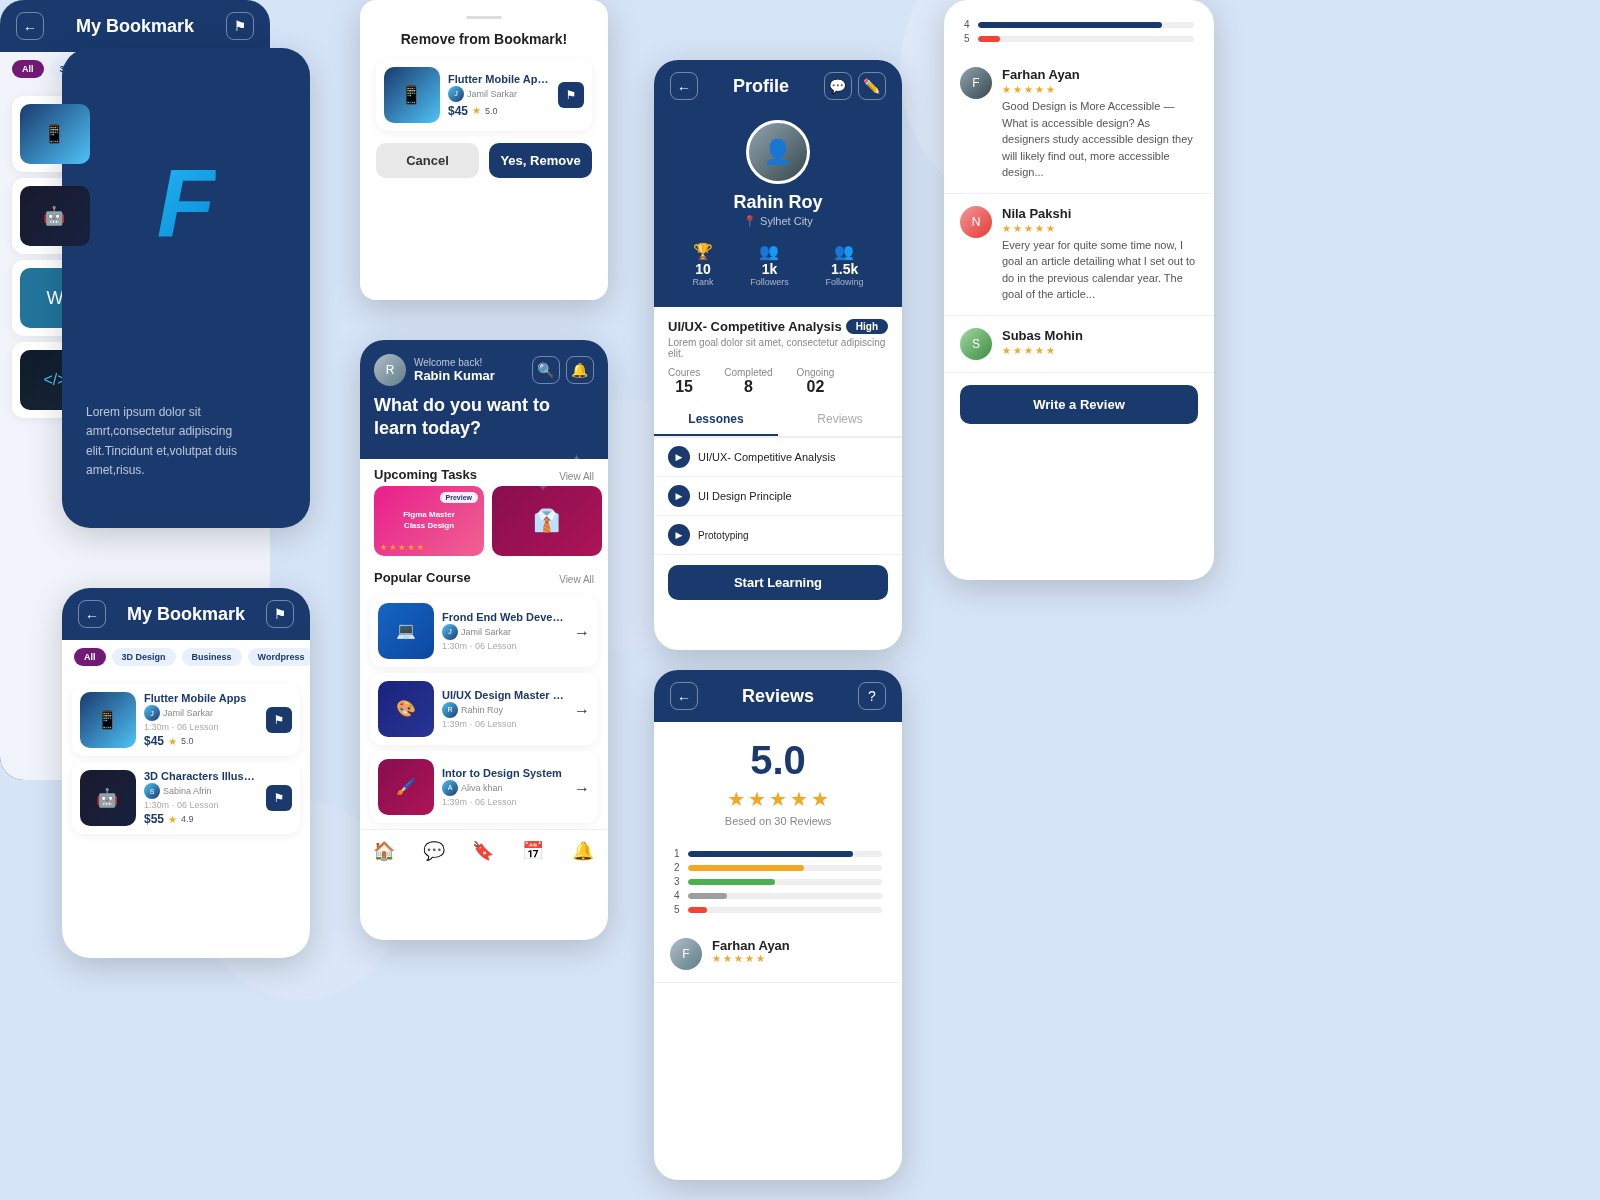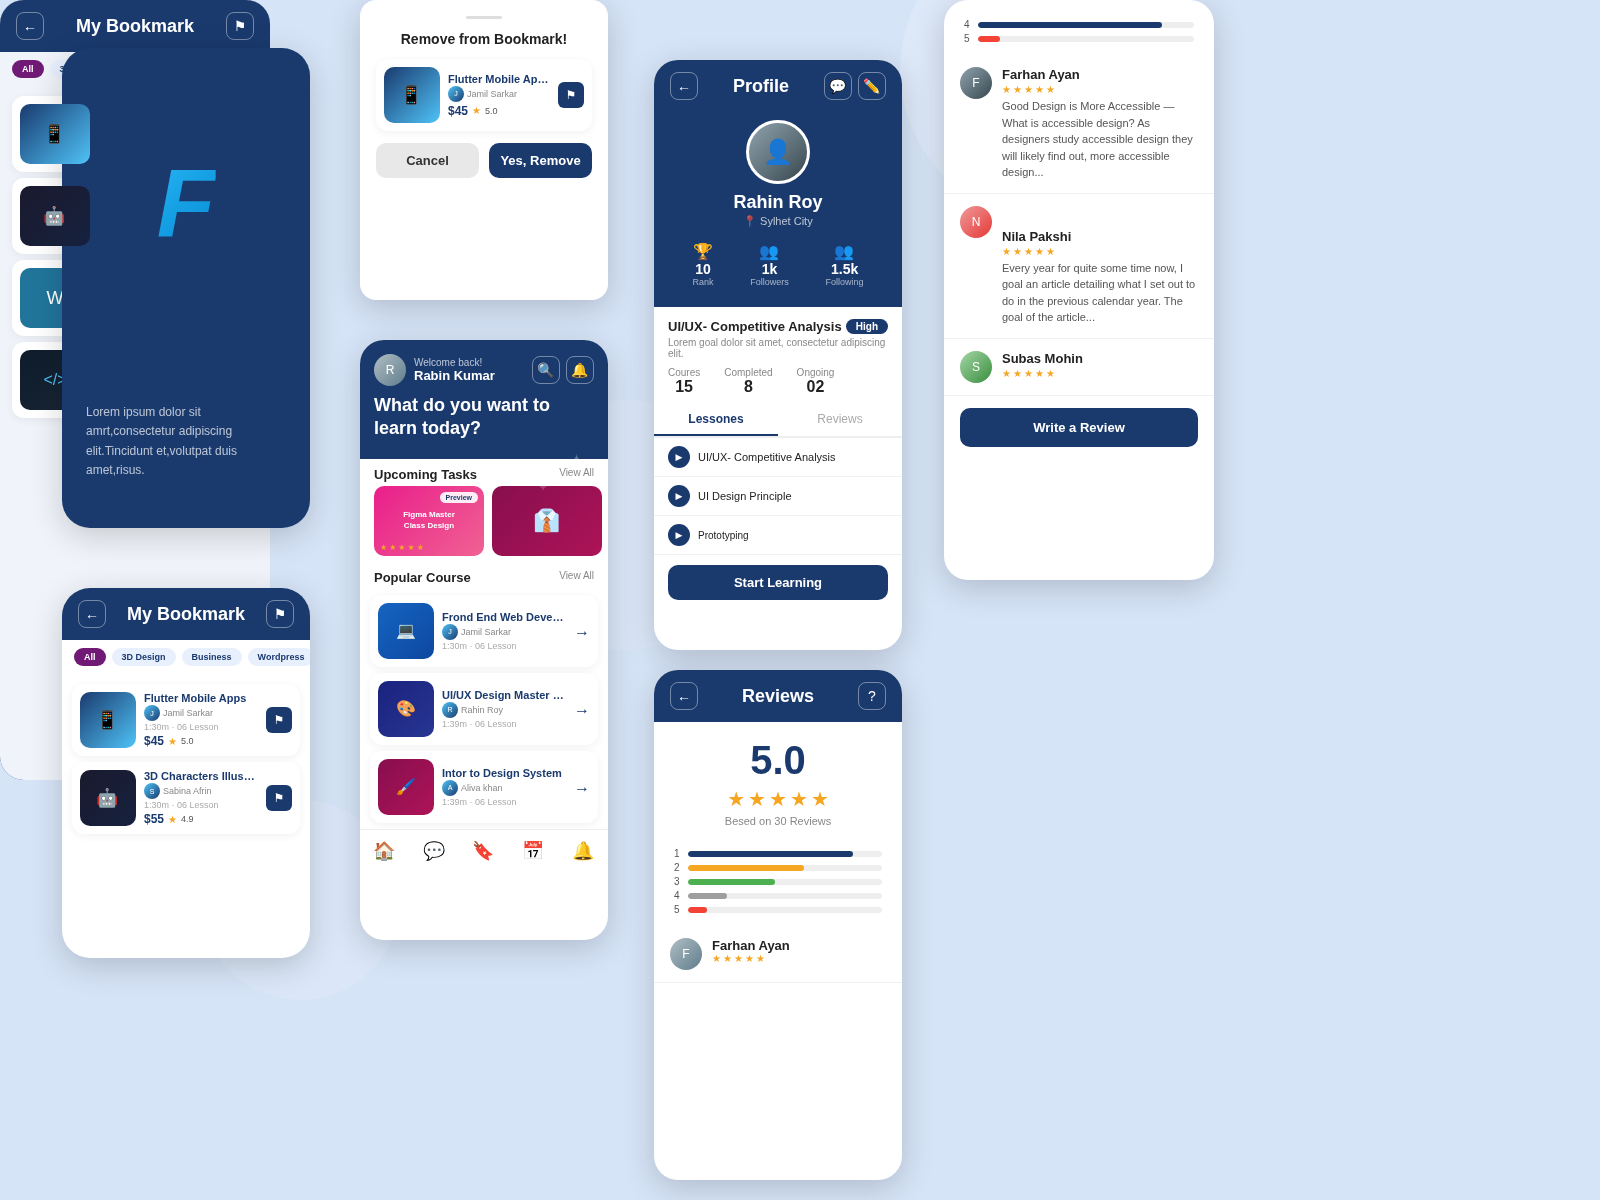--- a/index.html
+++ b/index.html
@@ -304,21 +304,21 @@
       color: #1a3a6e;
       font-size: 7px;
       font-weight: 700;
       padding: 2px 6px;
       border-radius: 6px;
     }
 
     .section-header {
       display: flex;
       justify-content: space-between;
-      align-items: flex-start;
+      align-items: flex-end;
       padding: 8px 14px 4px;
     }
     .section-title { font-size: 13px; font-weight: 700; color: #222; }
     .view-all { font-size: 10px; color: #888; cursor: pointer; }
 
     
     .profile-stat {
       text-align: center;
     }
     .stat-num { font-size: 14px; font-weight: 700; color: #1a3a6e; }
@@ -822,21 +822,21 @@
             <span class="star">★</span>
             <span class="star">★</span>
             <span class="star">★</span>
             <span class="star">★</span>
         </div>
         <div class="review-text">Good Design is More Accessible — What is accessible design? As designers study accessible design they will likely find out, more accessible design...</div>
       </div>
     </div>
     <div class="review-item">
       <div class="avatar-md" style="background:linear-gradient(135deg,#ef9a9a,#e53935);">N</div>
-      <div style="flex:1;margin-top:23px;">
+      <div style="flex:1;">
         <div class="reviewer-name">Nila Pakshi</div>
         <div style="display:flex;gap:2px;margin:2px 0;">
           <span class="star">★</span>
             <span class="star">★</span>
             <span class="star">★</span>
             <span class="star">★</span>
             <span class="star">★</span>
         </div>
         <div class="review-text">Every year for quite some time now, I goal an article detailing what I set out to do in the previous calendar year. The goal of the article...</div>
       </div>

